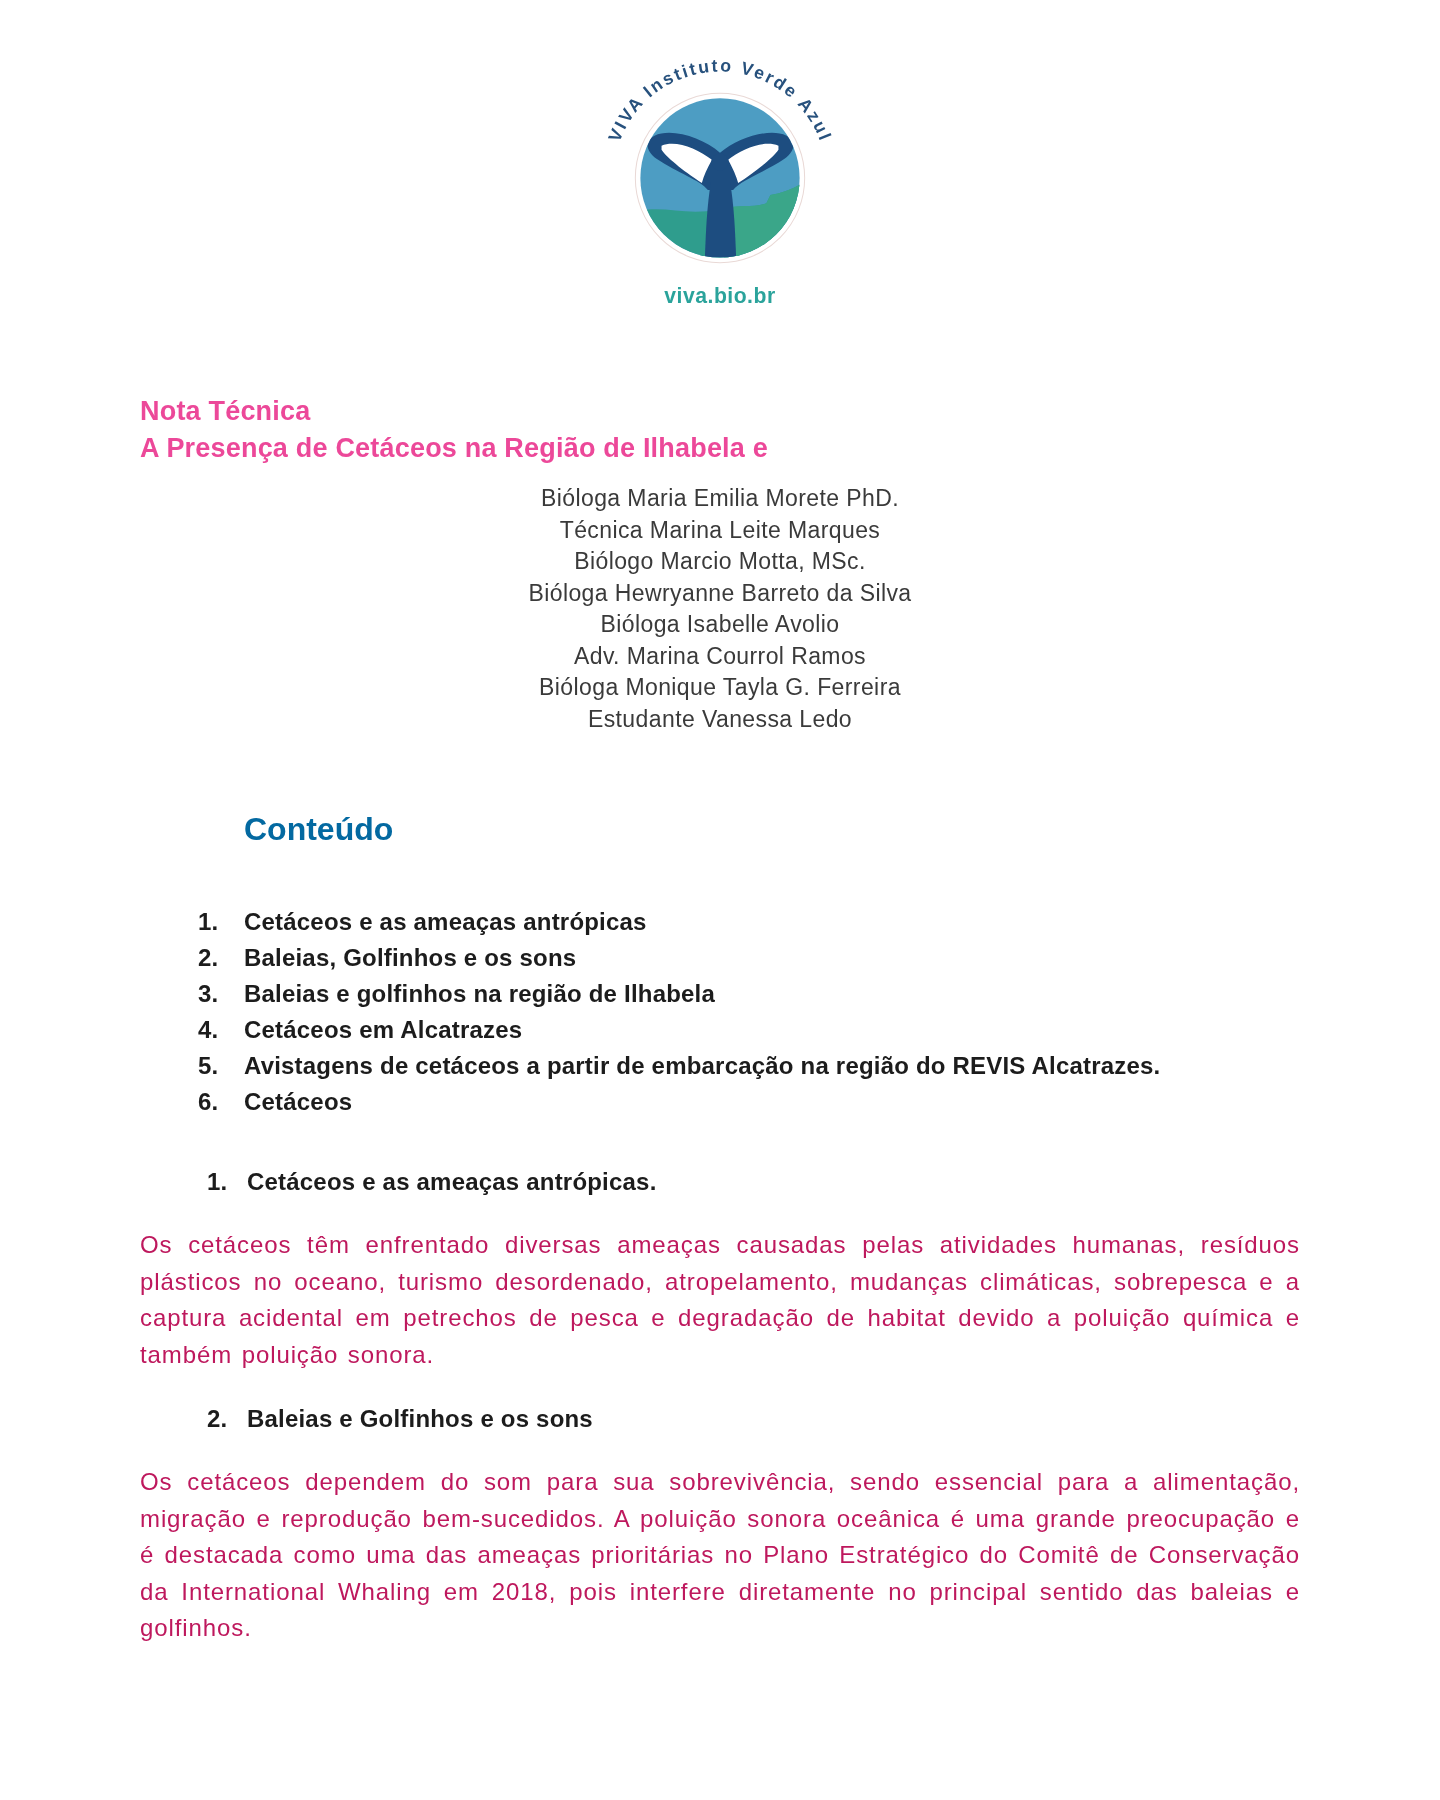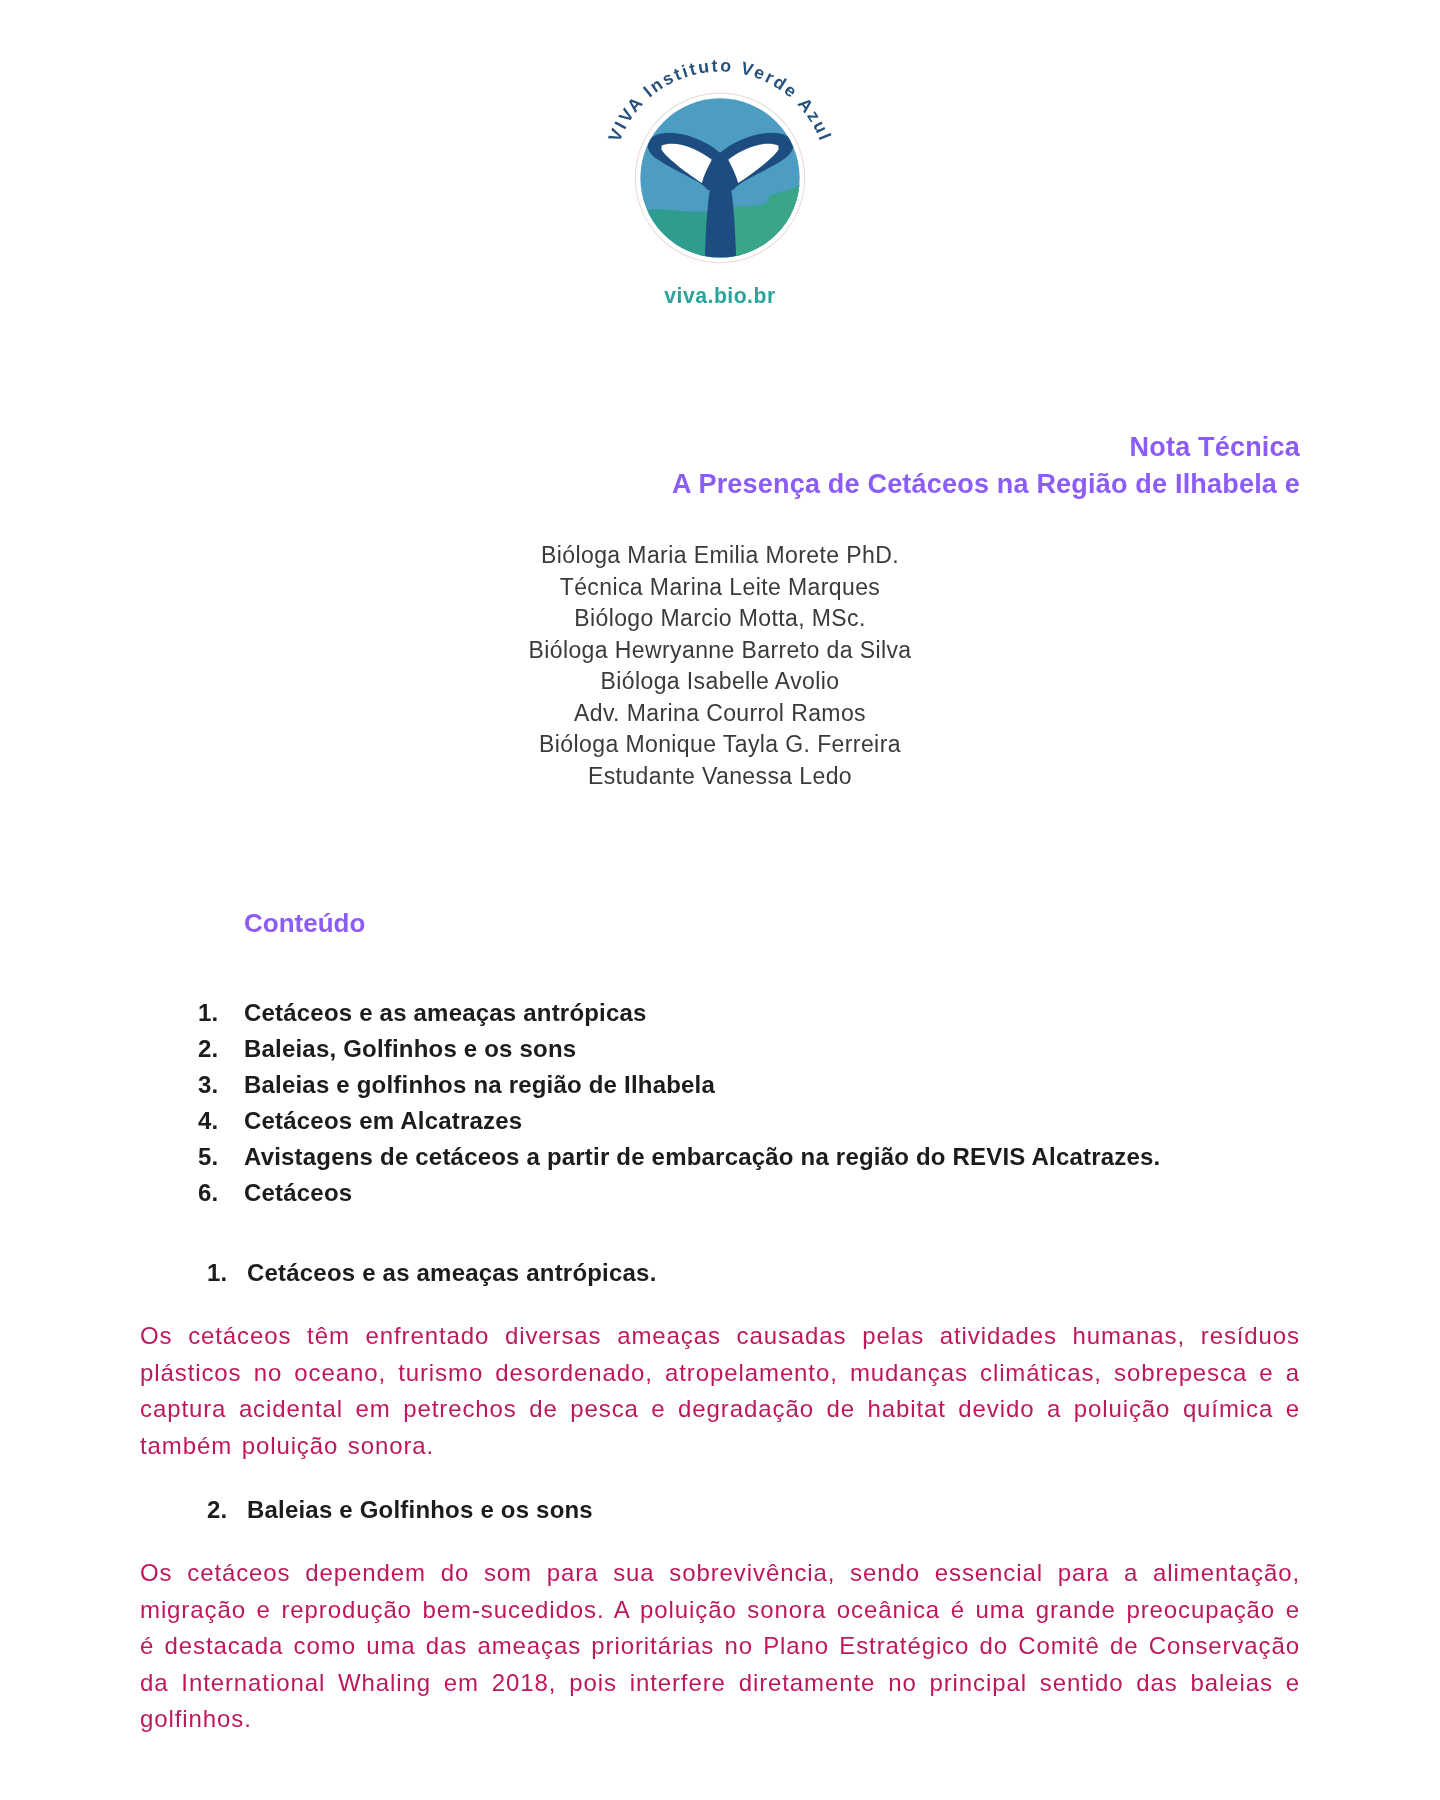--- a/index.html
+++ b/index.html
@@ -21,46 +21,46 @@
   
   .logo-wrap {
     padding-top: 55px;
     display: flex;
     justify-content: center;
   }
   .logo-wrap svg { display: block; }
 
   
   .title-block {
-    margin-top: 120px;
-    text-align: right;
+    margin-top: 84px;
+    text-align: left;
     font-weight: 700;
     font-size: 27px;
     line-height: 37px;
-    color: #8b5cf6;
+    color: #ec4899;
     letter-spacing: 0.2px;
   }
 
   
   .authors {
-    margin-top: 37px;
+    margin-top: 16px;
     text-align: center;
     font-size: 23px;
     line-height: 31.5px;
     color: #3a3a3a;
     letter-spacing: 0.4px;
   }
 
   
   .contents-heading {
-    margin-top: 116px;
+    margin-top: 76px;
     margin-left: 104px;
     font-weight: 700;
-    font-size: 26px;
-    color: #8b5cf6;
+    font-size: 32px;
+    color: #0369a1;
   }
   .contents-list {
     margin-top: 56px;
   }
   .toc-item {
     display: flex;
     font-weight: 700;
     font-size: 24px;
     line-height: 36px;
     color: #1c1c1c;

